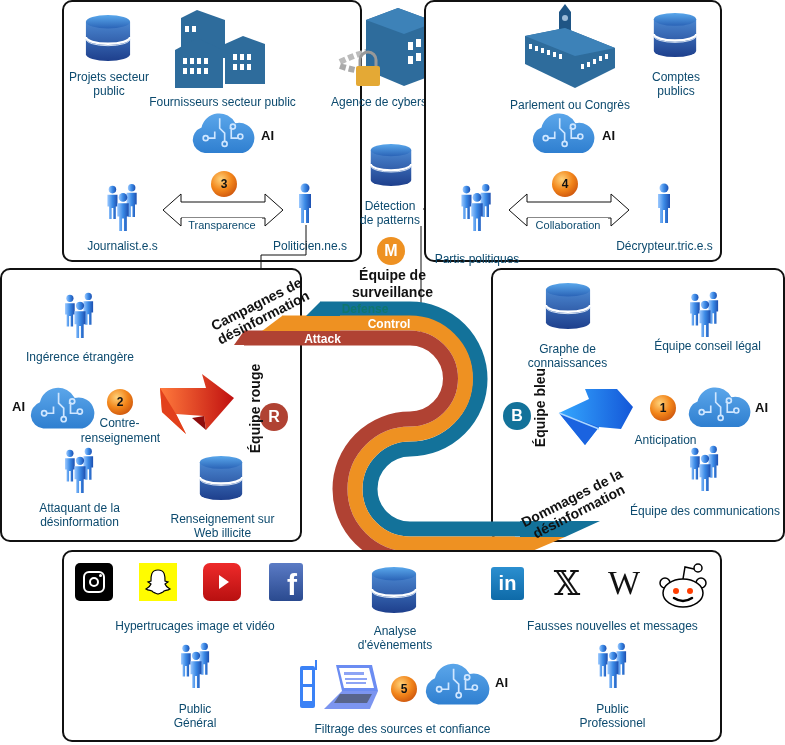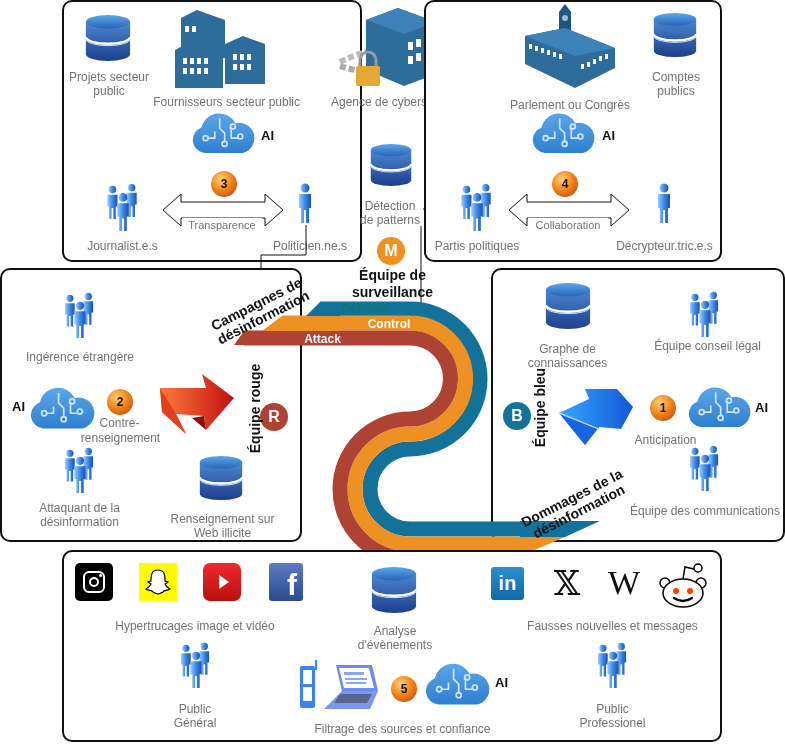--- a/index.html
+++ b/index.html
@@ -1,20 +1,20 @@
 <!DOCTYPE html>
 <html><head>
 <meta charset="utf-8">
 <style>
   html, body { margin:0; padding:0; background:#ffffff; }
   body { width:785px; height:745px; position:relative; overflow:hidden;
          font-family:"Liberation Sans", sans-serif; color:#111; }
   .abs { position:absolute; }
   .panel { position:absolute; border:2px solid #111; border-radius:10px; background:#fff; box-sizing:border-box; }
-  .lbl { position:absolute; font-size:12px; line-height:14px; text-align:center; white-space:nowrap; color:#737373; }
+  .lbl { position:absolute; font-size:12px; line-height:14px; text-align:center; white-space:nowrap; color:#0c4a6e; }
   .bold { font-weight:bold; }
   svg { overflow:visible; }
   .ai-label { position:absolute; font-size:13px; font-weight:bold; }
   .badge { position:absolute; width:26px; height:26px; border-radius:50%;
            background:radial-gradient(circle at 38% 32%, #ffd27a 0%, #f2851a 45%, #b83a06 100%);
            font-weight:bold; font-size:12px; display:flex; align-items:center; justify-content:center; color:#111; }
   .team-badge { position:absolute; width:28px; height:28px; border-radius:50%;
                 color:#fff; font-weight:bold; font-size:16px; display:flex; align-items:center; justify-content:center; }
   .rot { position:absolute; font-weight:bold; font-size:14px; line-height:15px; text-align:center; white-space:nowrap; }
 </style>
@@ -106,21 +106,21 @@
     <rect x="58" y="46" width="4" height="6"></rect>
       <rect x="65" y="46" width="4" height="6"></rect>
       <rect x="72" y="46" width="4" height="6"></rect>
     <rect x="58" y="56" width="4" height="6"></rect>
       <rect x="65" y="56" width="4" height="6"></rect>
       <rect x="72" y="56" width="4" height="6"></rect>
     <rect x="10" y="18" width="4" height="6"></rect>
       <rect x="17" y="18" width="4" height="6"></rect>
   </g>
 </svg>
-<div class="lbl" style="left:145px;top:95px;width:155px;text-align:right;">Fournisseurs secteur public</div>
+<div class="lbl" style="left:145px;top:95px;width:155px;">Fournisseurs secteur public</div>
 
 <svg class="abs" style="left:190px;top:112px" width="66" height="44">
     <use href="#cloud"></use>
   </svg>
 <div class="ai-label" style="left:261px;top:128px;">AI</div>
 <div class="badge" style="left:211px;top:171px;">3</div>
 
 <svg class="abs" style="left:105px;top:183px" width="36" height="48">
     <use href="#group"></use>
   </svg>
@@ -199,21 +199,21 @@
 
 <svg class="abs" style="left:530px;top:112px" width="66" height="44">
     <use href="#cloud"></use>
   </svg>
 <div class="ai-label" style="left:602px;top:128px;">AI</div>
 <div class="badge" style="left:552px;top:171px;">4</div>
 
 <svg class="abs" style="left:459px;top:183px" width="36" height="48">
     <use href="#group"></use>
   </svg>
-<div class="lbl" style="left:432px;top:239px;width:90px;">Partis politiques</div>
+<div class="lbl" style="left:432px;top:252px;width:90px;">Partis politiques</div>
 <svg class="abs" style="left:656px;top:183px" width="16" height="40">
     <use href="#person"></use>
   </svg>
 <div class="lbl" style="left:612px;top:239px;width:105px;">Décrypteur.tric.e.s</div>
 
 <svg class="abs" style="left:508px;top:193px" width="122" height="34" viewBox="0 0 122 34">
   <path d="M1 17 L19 1 L19 9 L103 9 L103 1 L121 17 L103 33 L103 25 L19 25 L19 33 Z" fill="#fff" stroke="#111" stroke-width="1"></path>
 </svg>
 <div class="lbl" style="left:528px;top:218px;width:80px;font-size:11px;background:#fff;">Collaboration</div>
 

